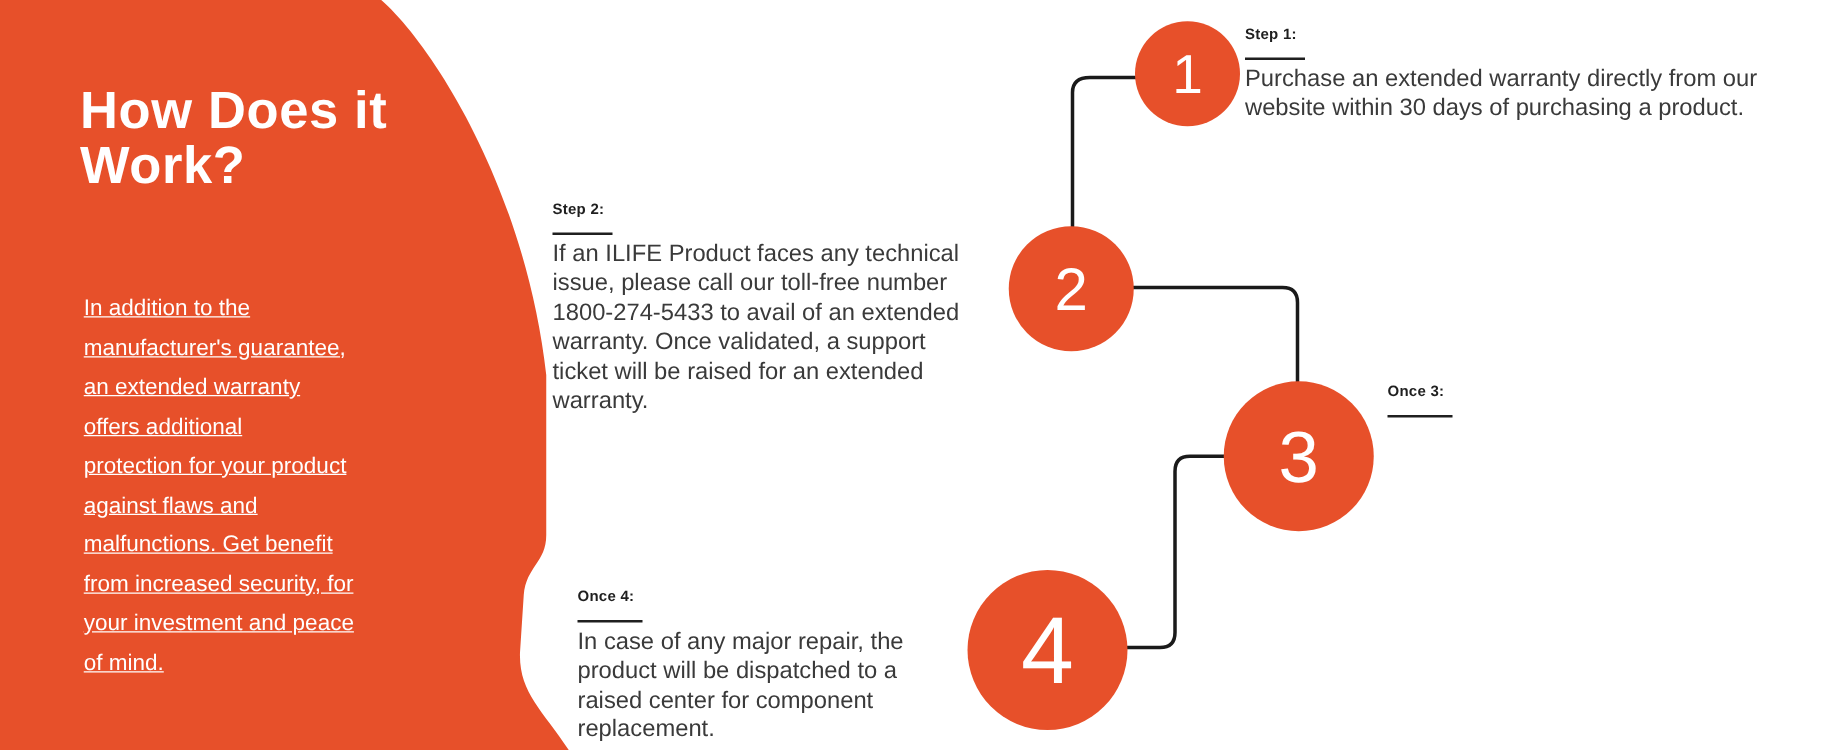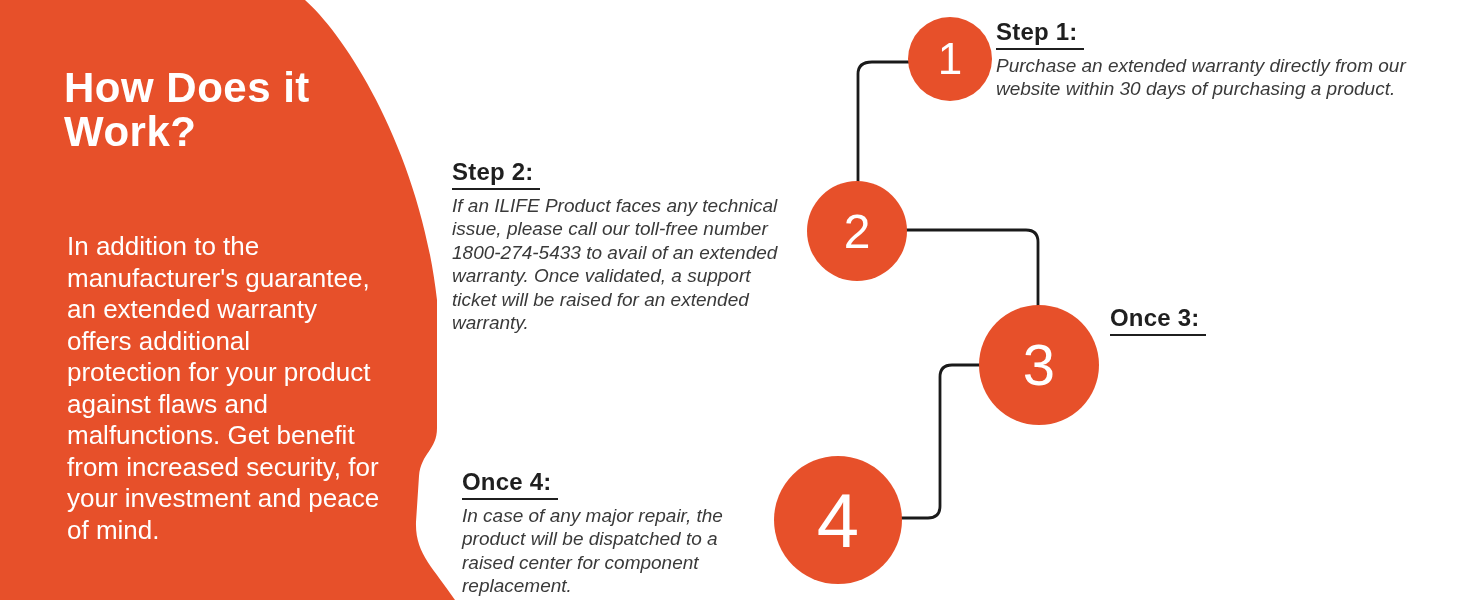--- a/index.html
+++ b/index.html
@@ -22,48 +22,49 @@
   .blob-path{fill:var(--accent);}
   .panel-title{
     position:absolute;left:64px;top:66px;width:300px;
     font-size:42px;line-height:1.05;font-weight:bold;
     color:var(--panel-text);
     letter-spacing:0.5px;
     z-index:2;
   }
   .panel-desc{
     position:absolute;left:67px;top:231px;width:340px;
-    font-size:26px;line-height:31.5px;font-weight:normal;
+    font-size:18px;line-height:31.5px;font-weight:normal;
     color:var(--panel-text);
     white-space:pre-line;
     z-index:2;
+    text-decoration:underline;
   }
   .connector-svg{position:absolute;left:0;top:0;z-index:1;}
   .connector{fill:none;stroke:var(--line);stroke-width:2.8px;}
   .step-circle{fill:var(--accent);}
   .step-number{
     fill:#ffffff;
     font-family:"Liberation Sans","DejaVu Sans",sans-serif;
     font-weight:300;
     text-anchor:middle;
   }
   .step-block{position:absolute;z-index:2;}
   .step-heading{
     display:inline-block;
-    font-size:24px;font-weight:bold;color:var(--heading);
+    font-size:12px;font-weight:bold;color:var(--heading);
     border-bottom:2px solid var(--heading);
-    padding:0 7px 2px 0;
+    padding:0 7px 12px 0;
     margin-bottom:4px;
     letter-spacing:0.2px;
   }
   .step-body{
-    font-size:19px;line-height:23.4px;color:var(--body);font-style:italic;
+    font-size:19px;line-height:23.4px;color:var(--body);
   }
   .step1{left:996px;top:18px;width:440px;}
-  .step2{left:452px;top:158px;width:344px;}
+  .step2{left:442px;top:158px;width:344px;}
   .step3{left:1110px;top:304px;width:308px;}
   .step4{left:462px;top:468px;width:302px;}
 </style>
 </head>
 <body>
 
 <div class="canvas">
 
   <svg class="blob-svg" width="470" height="600" viewBox="0 0 470 600">
     <path class="blob-path" d="M0,0 L305,0 C345,35 420,150 437,300 L437,428 C437,450 421,453 419,476 L416,522 C415,554 434,568 455,600 L0,600 Z"></path>

